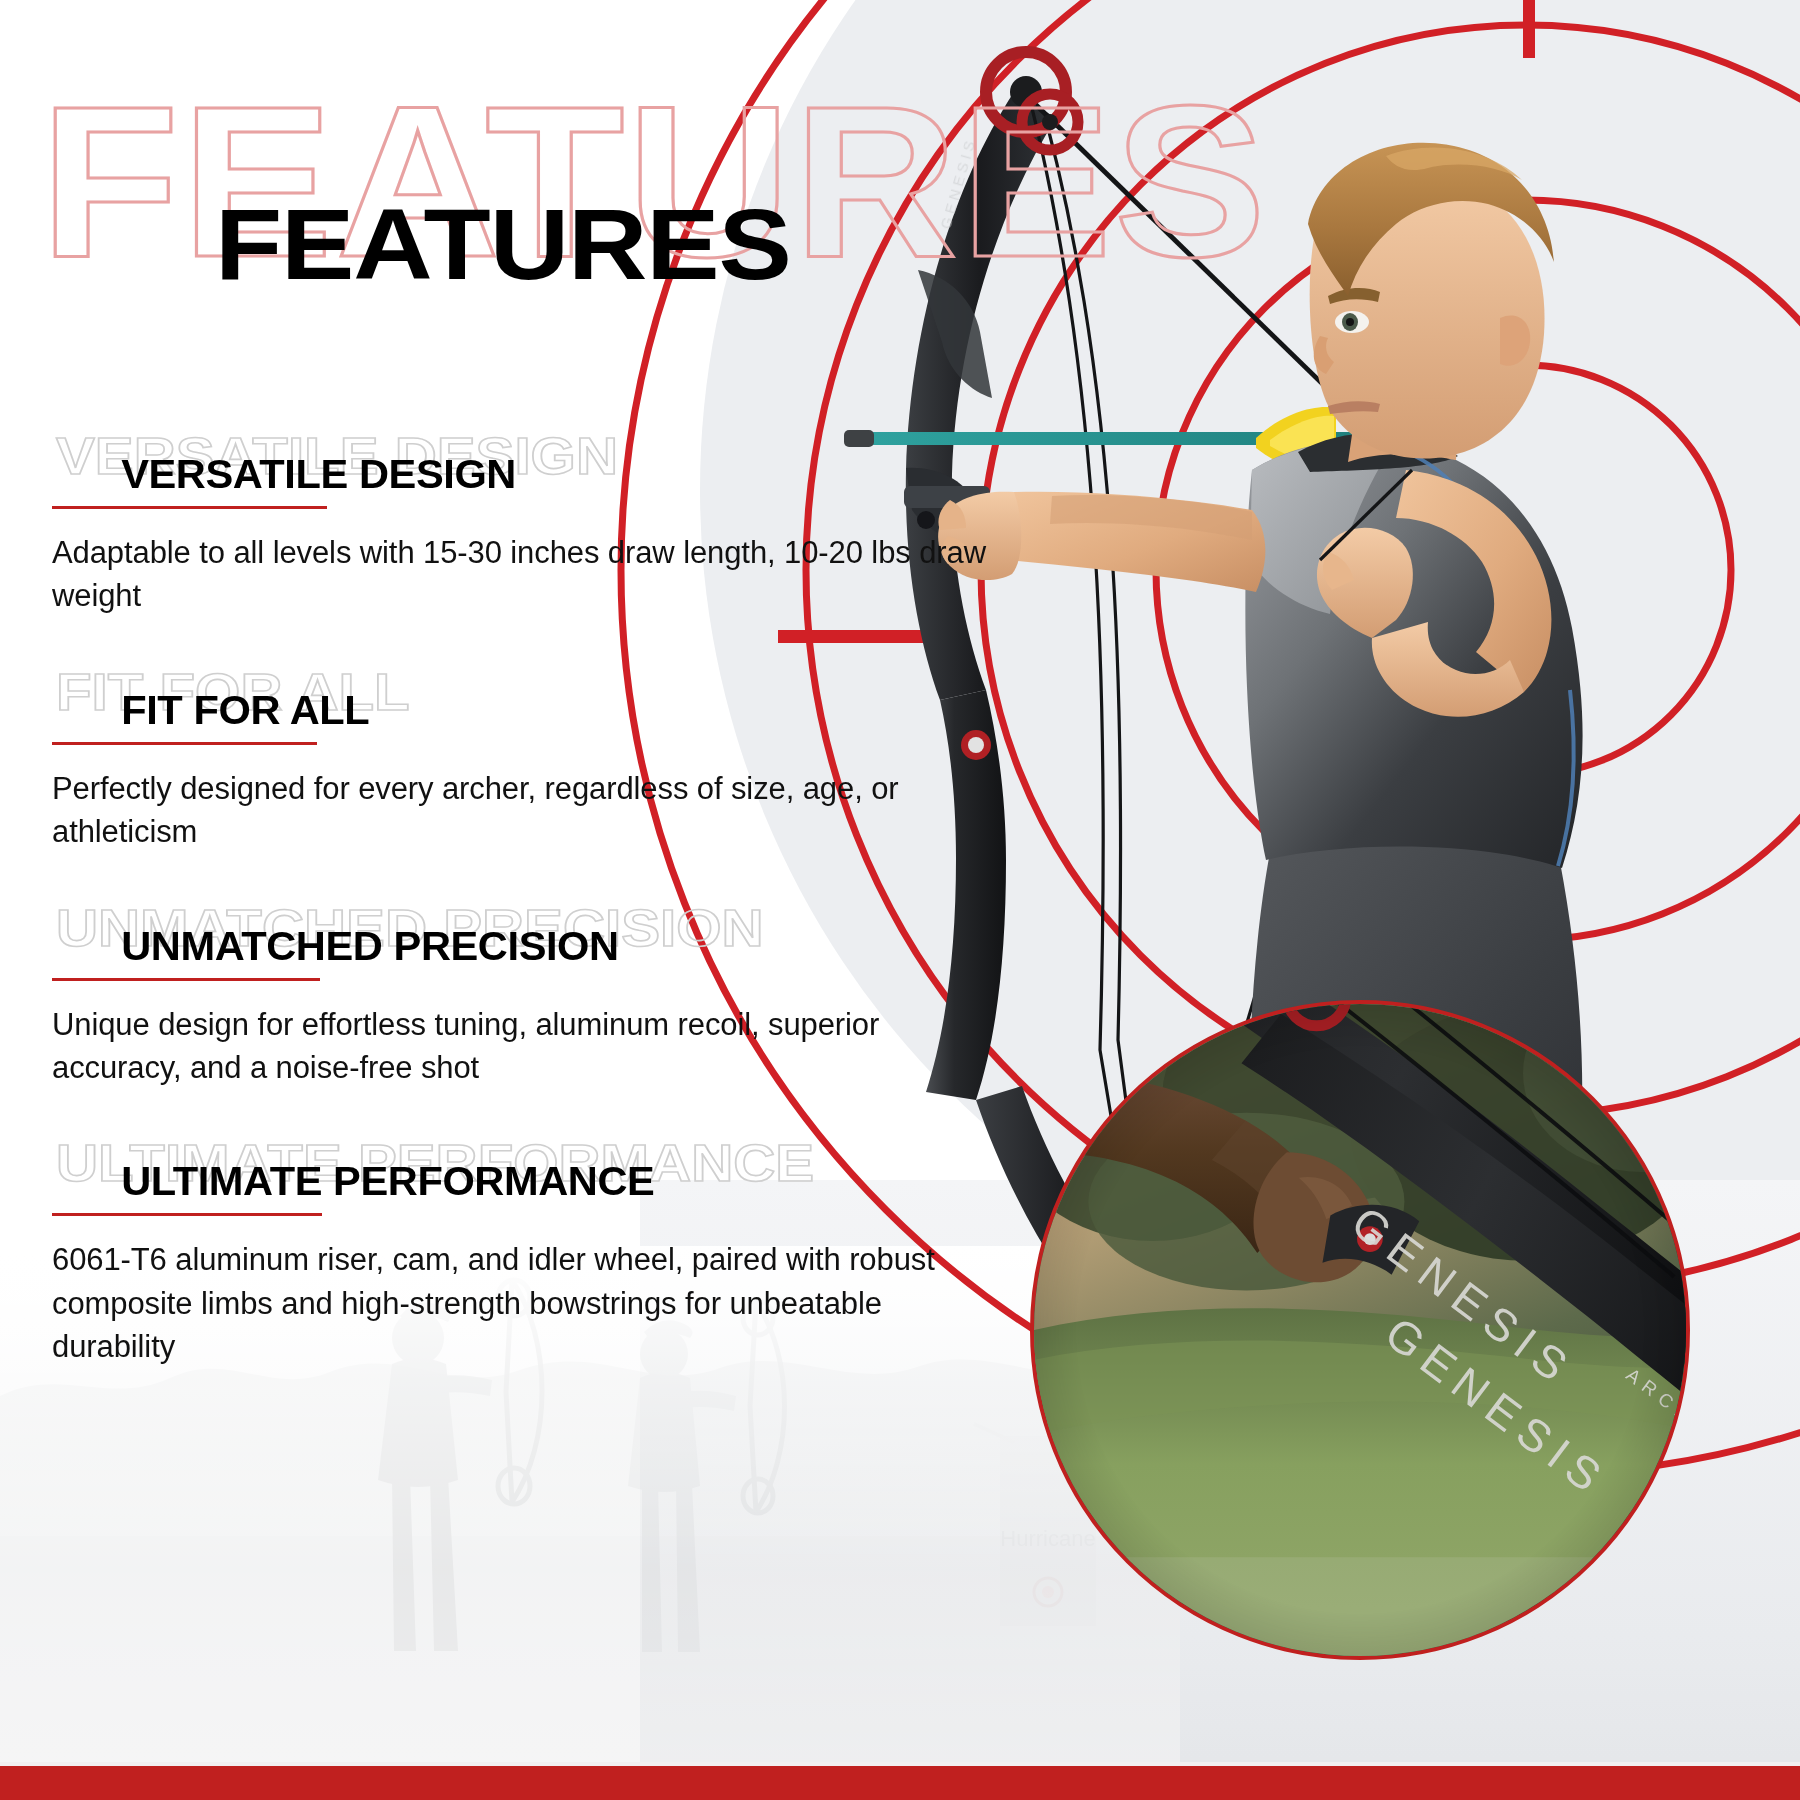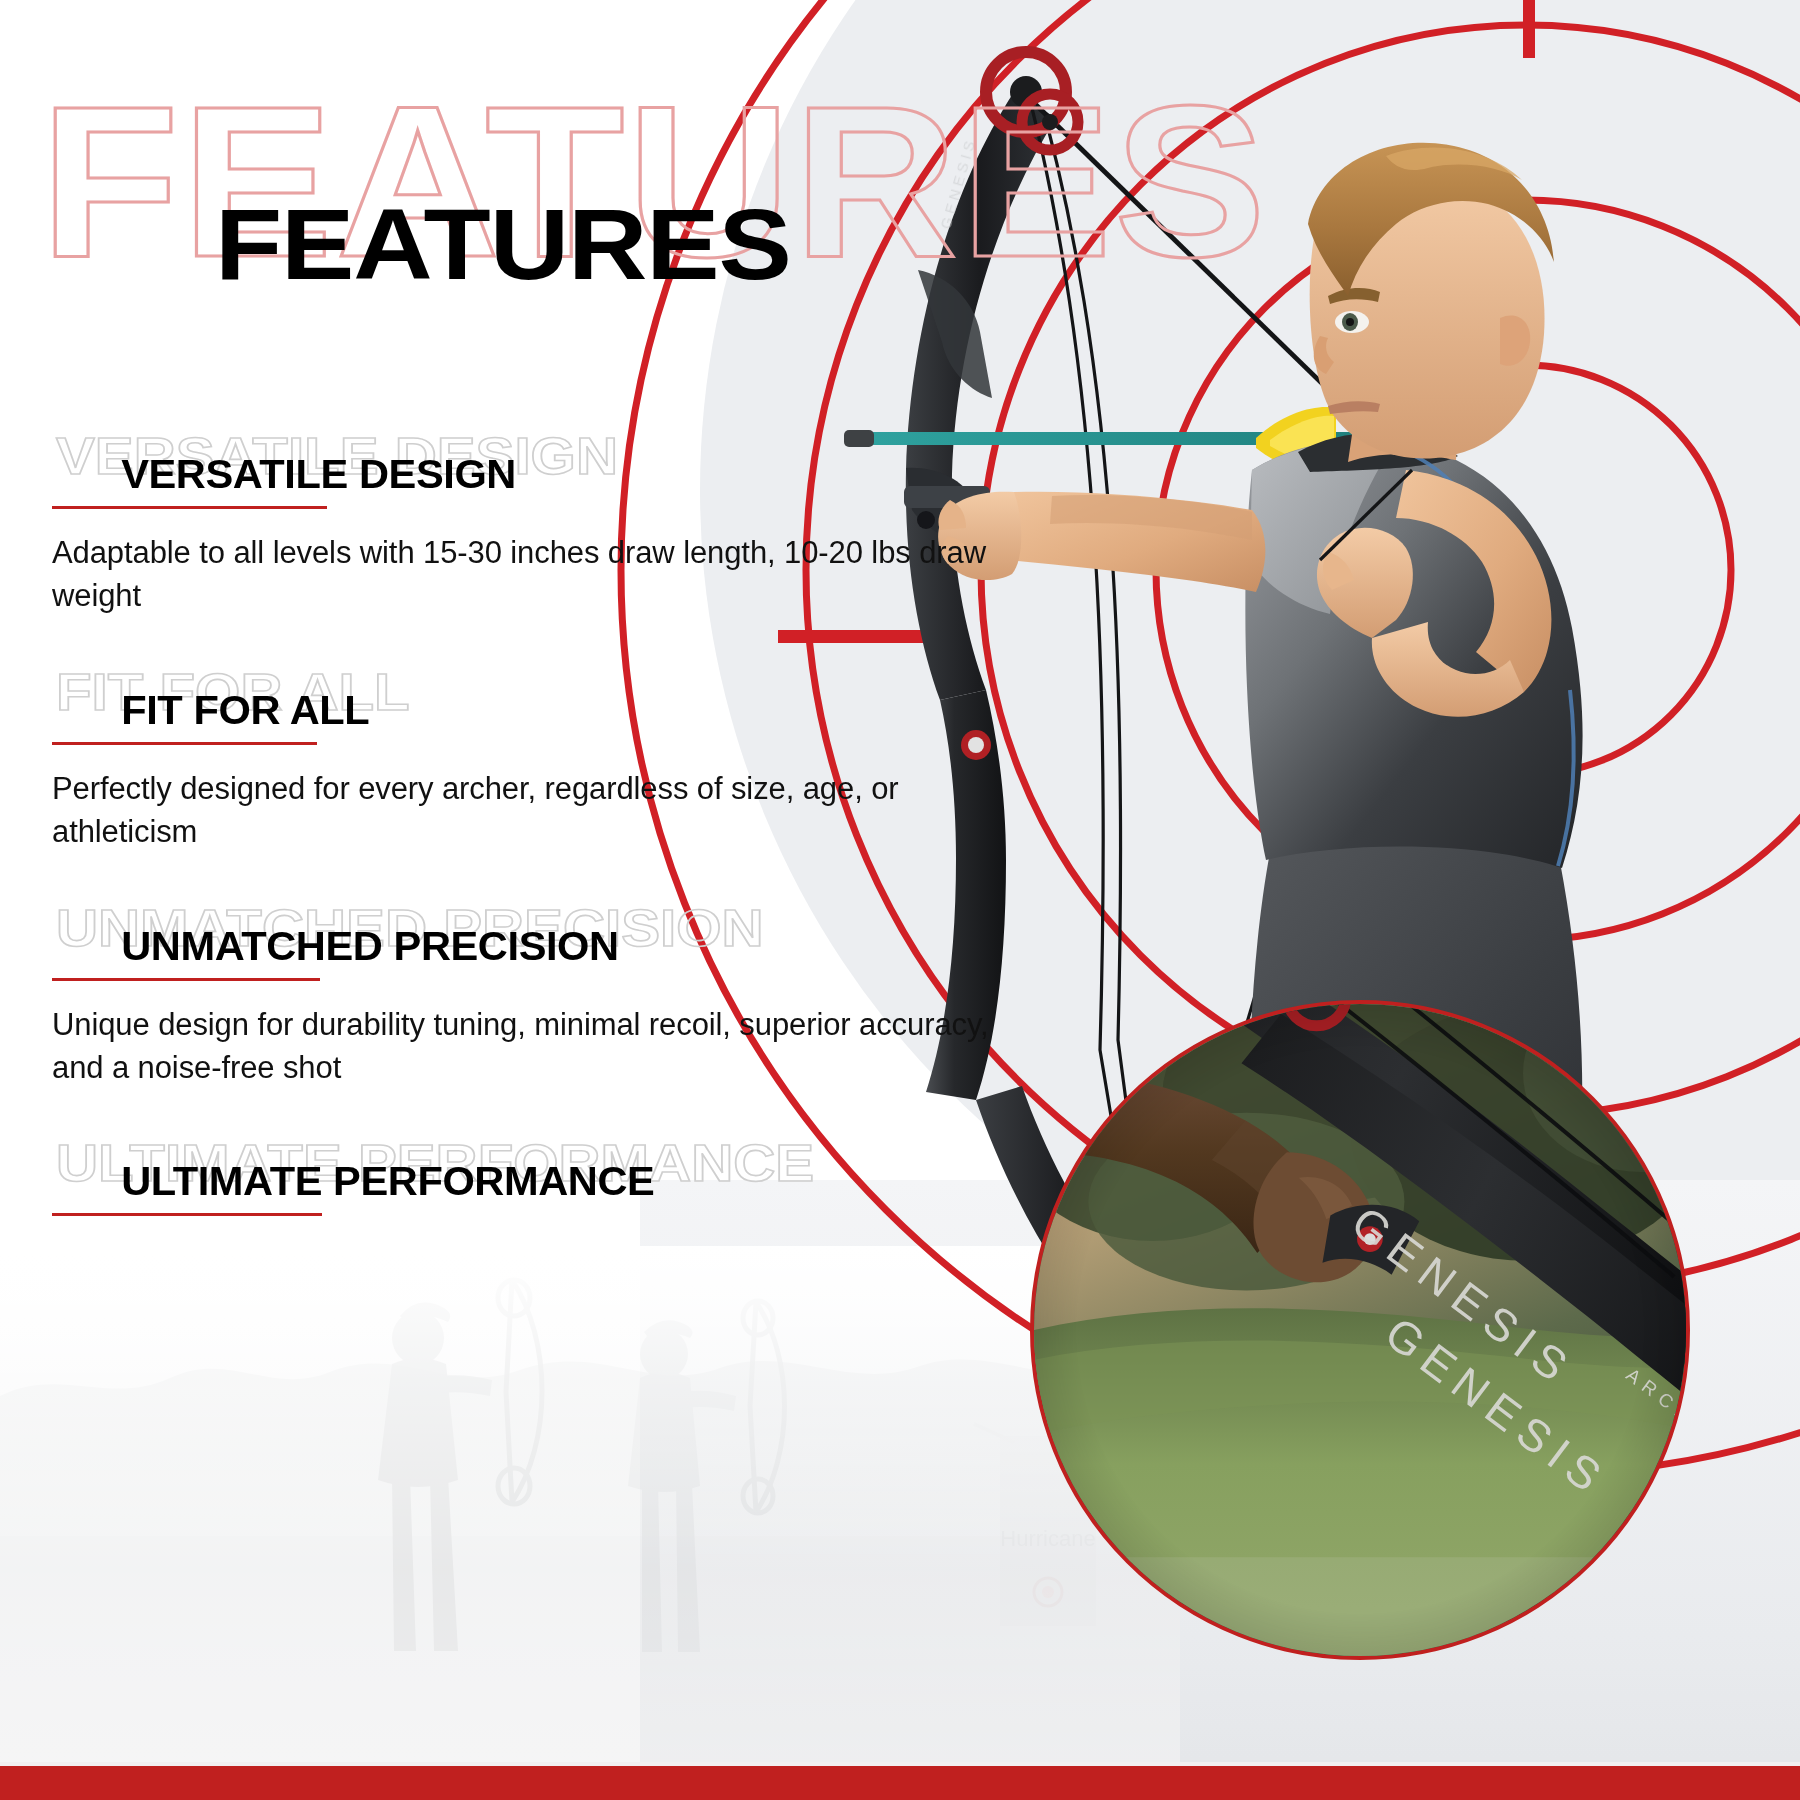--- a/index.html
+++ b/index.html
@@ -434,27 +434,28 @@
       <div class="feat-ghost">FIT FOR ALL</div>
       <div class="feat-head">FIT FOR ALL</div>
       <div class="feat-rule"></div>
       <div class="feat-body">Perfectly designed for every archer, regardless of size, age, or athleticism</div>
     </div>
 
     <div class="feature f3">
       <div class="feat-ghost">UNMATCHED PRECISION</div>
       <div class="feat-head">UNMATCHED PRECISION</div>
       <div class="feat-rule"></div>
-      <div class="feat-body">Unique design for durability tuning, minimal recoil, superior accuracy, and a noise-free shot</div>
+      <div class="feat-body">Unique design for effortless tuning, aluminum recoil, superior accuracy, and a noise-free shot</div>
     </div>
 
     <div class="feature f4">
       <div class="feat-ghost">ULTIMATE PERFORMANCE</div>
       <div class="feat-head">ULTIMATE PERFORMANCE</div>
       <div class="feat-rule"></div>
+      <div class="feat-body">6061-T6 aluminum riser, cam, and idler wheel, paired with robust composite limbs and high-strength bowstrings for unbeatable durability</div>
     </div>
 
   </div>
 
   <div class="inset">
     <svg class="inset-svg" viewBox="0 0 660 660" preserveAspectRatio="xMidYMid slice">
       <defs>
         <linearGradient id="skyG" x1="0" y1="0" x2="0.4" y2="1">
           <stop offset="0%" stop-color="#f3c98a"></stop>
           <stop offset="30%" stop-color="#b9a178"></stop>

